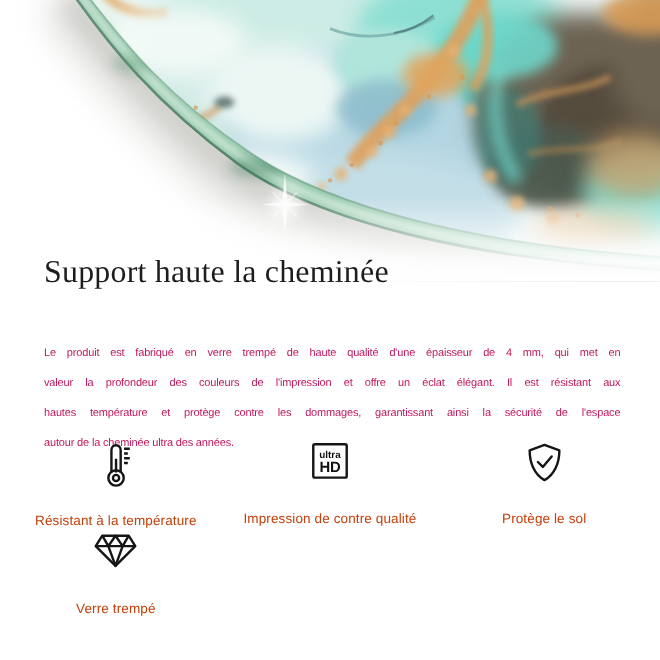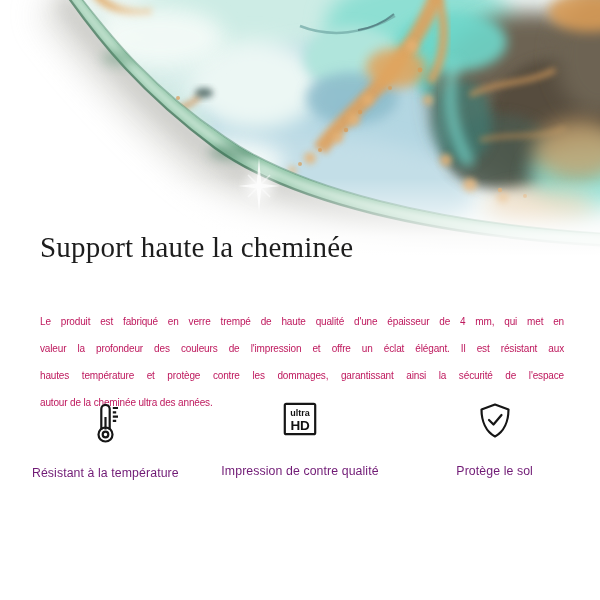--- a/index.html
+++ b/index.html
@@ -20,21 +20,21 @@
     font-size:10px;line-height:27px;color:#be185d;letter-spacing:-0.15px;
   }
   .desc .dline{text-align:justify;text-align-last:justify;}
   .desc .dline.last{text-align-last:left;}
   .features{
     position:absolute;left:8px;top:402px;width:584px;
     display:grid;grid-template-columns:repeat(3,1fr);row-gap:6px;
   }
   .feature{display:flex;flex-direction:column;align-items:center;height:76px;}
   .icon-box{height:46px;display:flex;align-items:flex-start;justify-content:center;}
-  .feature-label{margin-top:22px;font-size:12.3px;color:#701a75;letter-spacing:0.1px;}
+  .feature-label{margin-top:22px;font-size:12.3px;color:#c2410c;letter-spacing:0.1px;}
   .ic{stroke:#161616;fill:none;stroke-width:2.2;}
 </style>
 </head>
 <body>
 
 <svg class="hero" width="600" height="256" viewBox="0 0 600 256" aria-hidden="true">
   <defs>
     <filter id="b3" x="-50%" y="-50%" width="200%" height="200%">
         <feGaussianBlur stdDeviation="3"></feGaussianBlur>
       </filter>
@@ -187,16 +187,25 @@
   <div class="feature">
     <div class="icon-box">
       <svg width="34" height="37" viewBox="0 0 34 37">
         <path class="ic" stroke-width="2.4" stroke-linejoin="round" d="M17,2.5 L30.5,7.5 C30.5,19 26,29.5 17,34.5 C8,29.5 3.5,19 3.5,7.5 Z"></path>
         <path class="ic" stroke-width="2.6" stroke-linecap="round" stroke-linejoin="round" d="M11,18 L15.5,22.5 L23.5,13"></path>
       </svg>
     </div>
     <div class="feature-label">Protège le sol</div>
   </div>
 
+  <div class="feature">
+    <div class="icon-box">
+      <svg width="42" height="33" viewBox="0 0 42 33">
+        <path class="ic" stroke-width="2" stroke-linejoin="round" d="M9,3 H33 L39,12.5 L21,30.5 L3,12.5 Z"></path>
+        <path class="ic" stroke-width="1.8" stroke-linejoin="round" d="M3,12.5 H39 M9,3 L14.5,12.5 L21,3 L27.5,12.5 L33,3 M14.5,12.5 L21,30.5 L27.5,12.5"></path>
+      </svg>
+    </div>
+    <div class="feature-label">Verre trempé</div>
+  </div>
 
 
 
 </div>
 
 </body></html>

